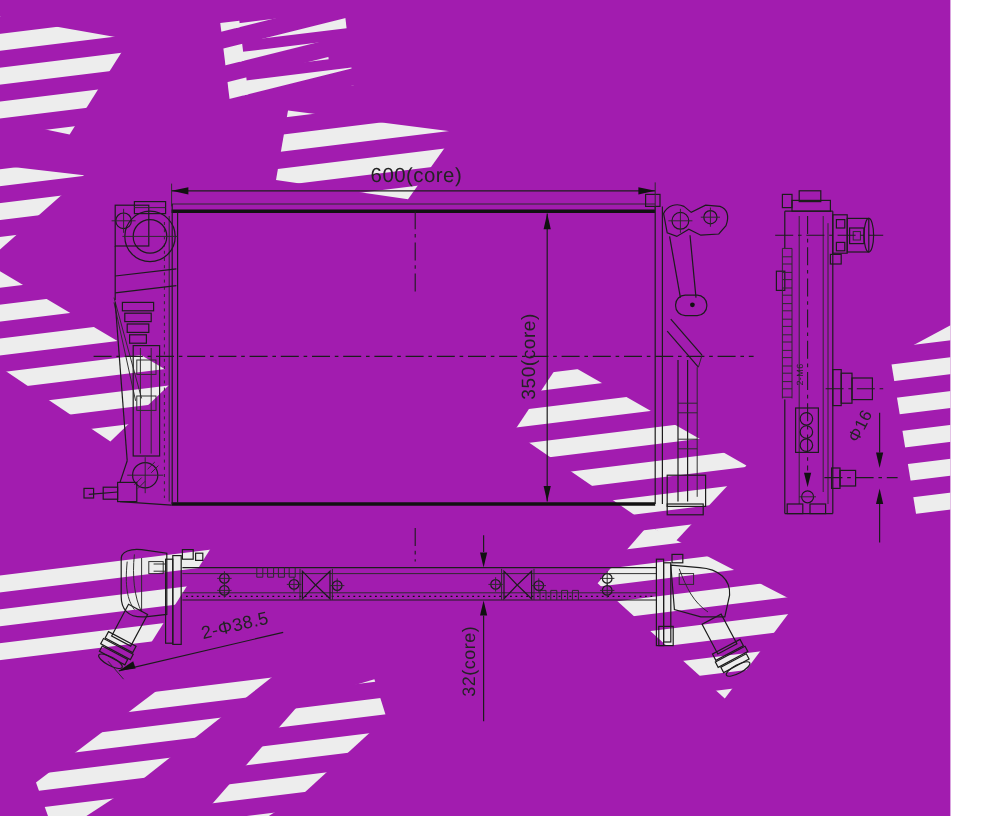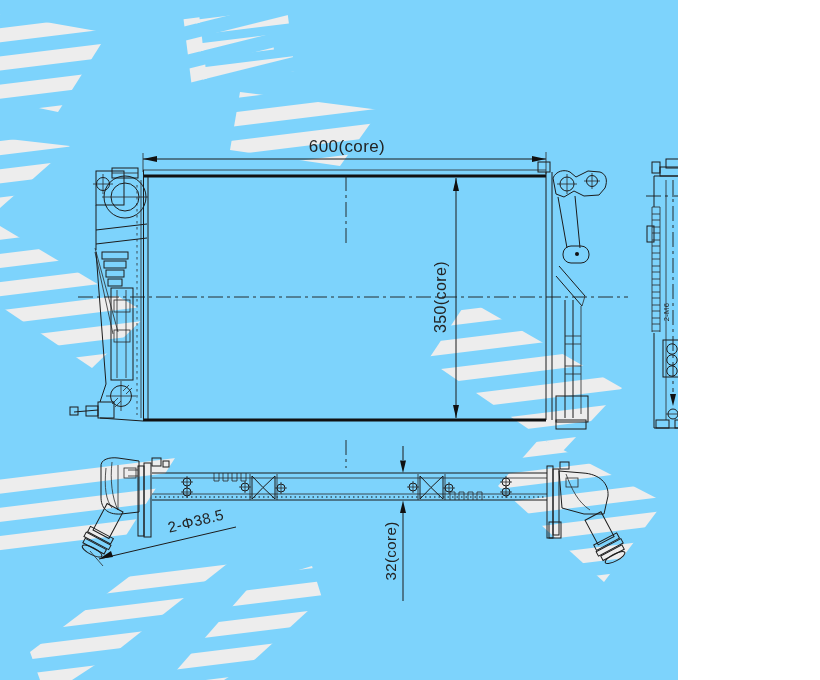--- a/index.html
+++ b/index.html
@@ -1,16 +1,16 @@
 <!DOCTYPE html>
 <html><head>
 <meta charset="utf-8">
 <style>
   html,body{margin:0;padding:0;background:#ffffff;}
-  .stage{position:relative;width:678px;height:680px;background:#7dd3fc;overflow:hidden;}
+  .stage{position:relative;width:792px;height:680px;background:#a21caf;overflow:hidden;}
   svg{position:absolute;left:0;top:0;}
   .ln{stroke:#1c1c1c;stroke-width:1;fill:none;stroke-linecap:butt;}
   .heavy{stroke:#111;stroke-width:3;fill:none;}
   .thin{stroke:#2a2a2a;stroke-width:.8;fill:none;}
   .cl{stroke:#1c1c1c;stroke-width:.9;fill:none;stroke-dasharray:15 4 3 4;}
   .dot{stroke:#111;stroke-width:1.2;fill:none;stroke-dasharray:1.5 3;}
   .arr{fill:#111;stroke:none;}
   .dim-text{font-family:"Liberation Sans",sans-serif;fill:#232323;letter-spacing:.4px;}
   .wm{fill:url(#wmstripes);stroke:none;}
 </style>

